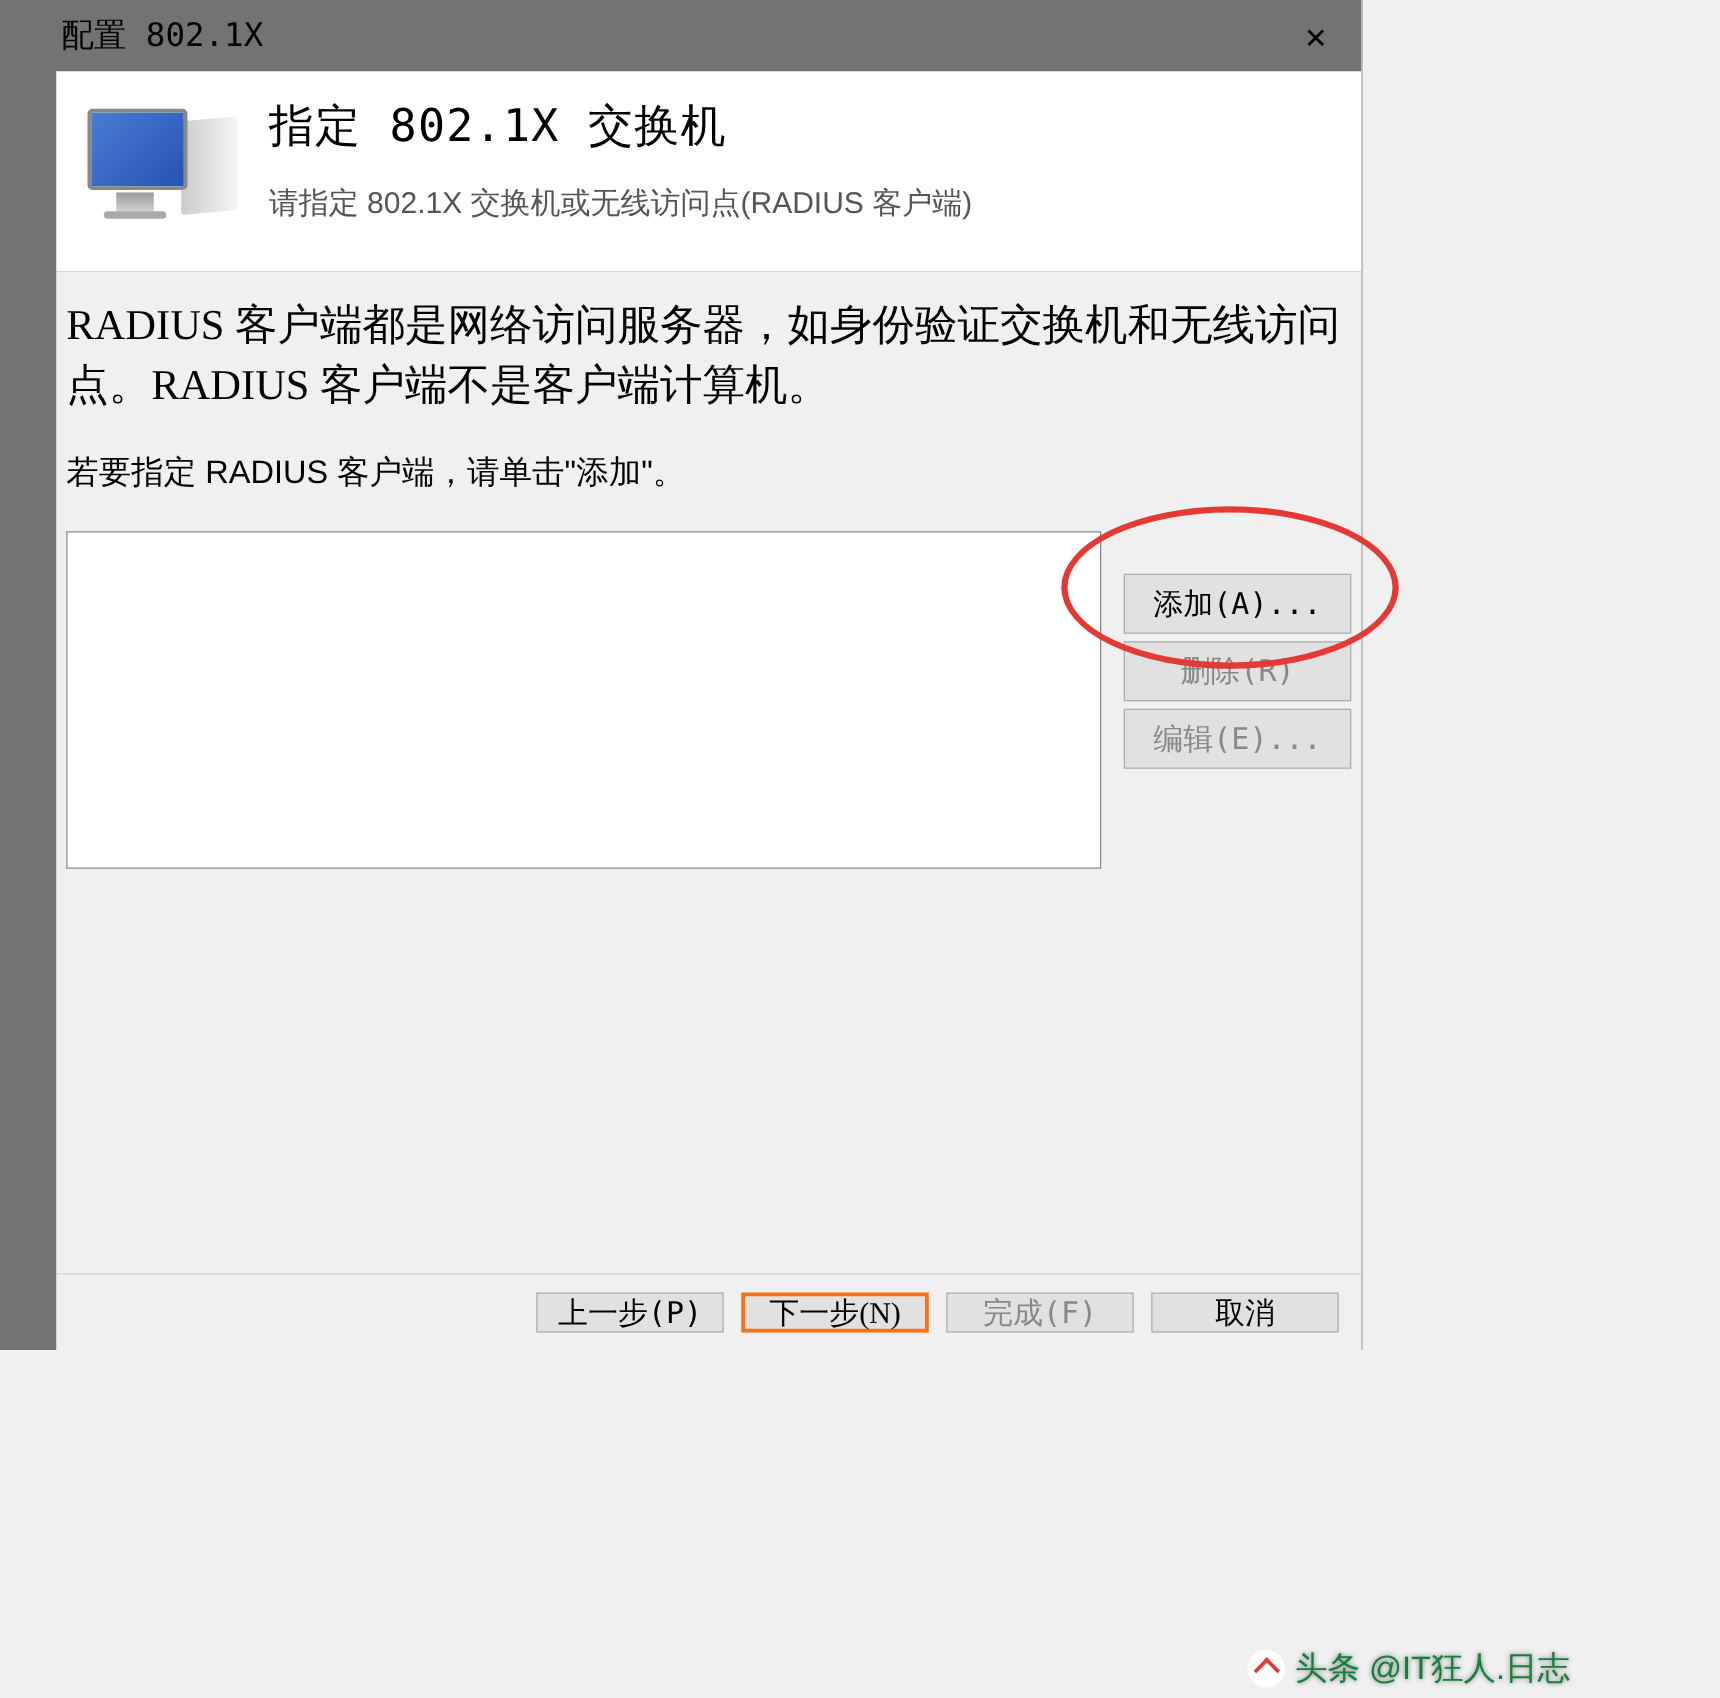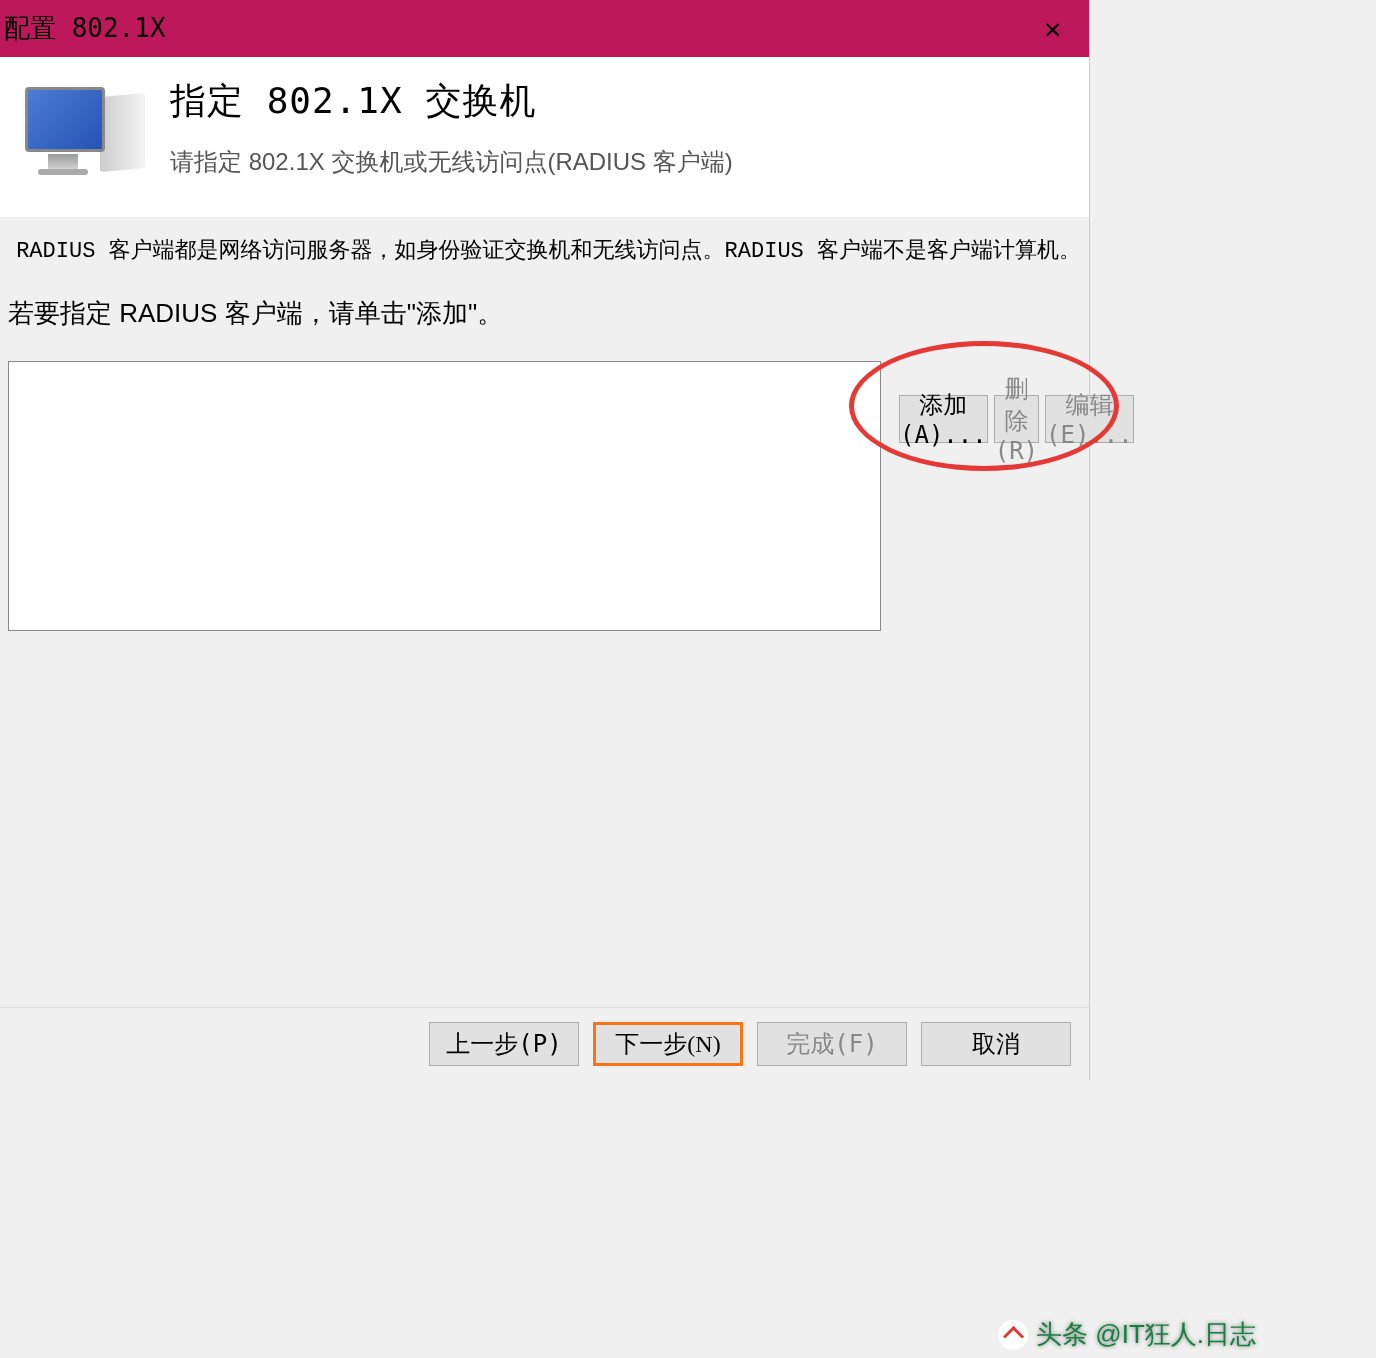--- a/index.html
+++ b/index.html
@@ -8,27 +8,28 @@
       padding: 0;
     }
     body {
       font-family: "Microsoft YaHei", "SimSun", sans-serif;
       background: #f0f0f0;
       width: 1376px;
       height: 1358px;
       position: relative;
     }
     .dialog {
-      background: #be185d;
+      background: #737373;
       width: 1090px;
       height: 1080px;
       border-right: 1px solid #ccc;
       position: relative;
       display: flex;
       flex-direction: column;
+      padding-left: 45px;
     }
     .titlebar {
       display: flex;
       justify-content: space-between;
       align-items: center;
       padding: 8px 16px 8px 4px;
       font-size: 26px;
       font-family: "SimSun", monospace;
     }
     .close-btn {
@@ -104,25 +105,24 @@
       color: #555;
     }
     .body-section {
       background: #f0f0f0;
       flex: 1;
       padding: 20px 8px 0 8px;
       display: flex;
       flex-direction: column;
     }
     .description {
-      font-size: 22px;
-      font-family: Liberation Mono, monospace;
+      font-size: 34px;
+      font-family: Liberation Serif, serif;
       line-height: 1.4;
       margin-bottom: 28px;
-      text-align: right;
     }
     .instruction {
       font-size: 26px;
       font-family: "SimSun", "Microsoft YaHei", sans-serif;
       margin-bottom: 30px;
     }
     .list-section {
       display: flex;
       gap: 18px;
       align-items: flex-start;
@@ -136,21 +136,21 @@
       margin-bottom: 8px;
     }
     .listbox {
       width: 100%;
       height: 270px;
       background: #ffffff;
       border: 1px solid #888;
     }
     .button-column {
       display: flex;
-      flex-direction: row;
+      flex-direction: column;
       gap: 6px;
       width: 182px;
       padding-top: 34px;
       position: relative;
     }
     .side-button {
       height: 48px;
       background: #e1e1e1;
       border: 1px solid #adadad;
       font-size: 24px;
@@ -178,21 +178,21 @@
     .footer-section {
       background: #f0f0f0;
       padding: 14px 18px;
       border-top: 1px solid #ddd;
       display: flex;
       justify-content: flex-end;
       gap: 14px;
     }
     .footer-button {
       width: 150px;
-      height: 44px;
+      height: 32px;
       background: #e1e1e1;
       border: 1px solid #adadad;
       font-size: 24px;
       font-family: "SimSun", monospace;
       cursor: pointer;
       display: flex;
       align-items: center;
       justify-content: center;
     }
     .footer-button.primary {

